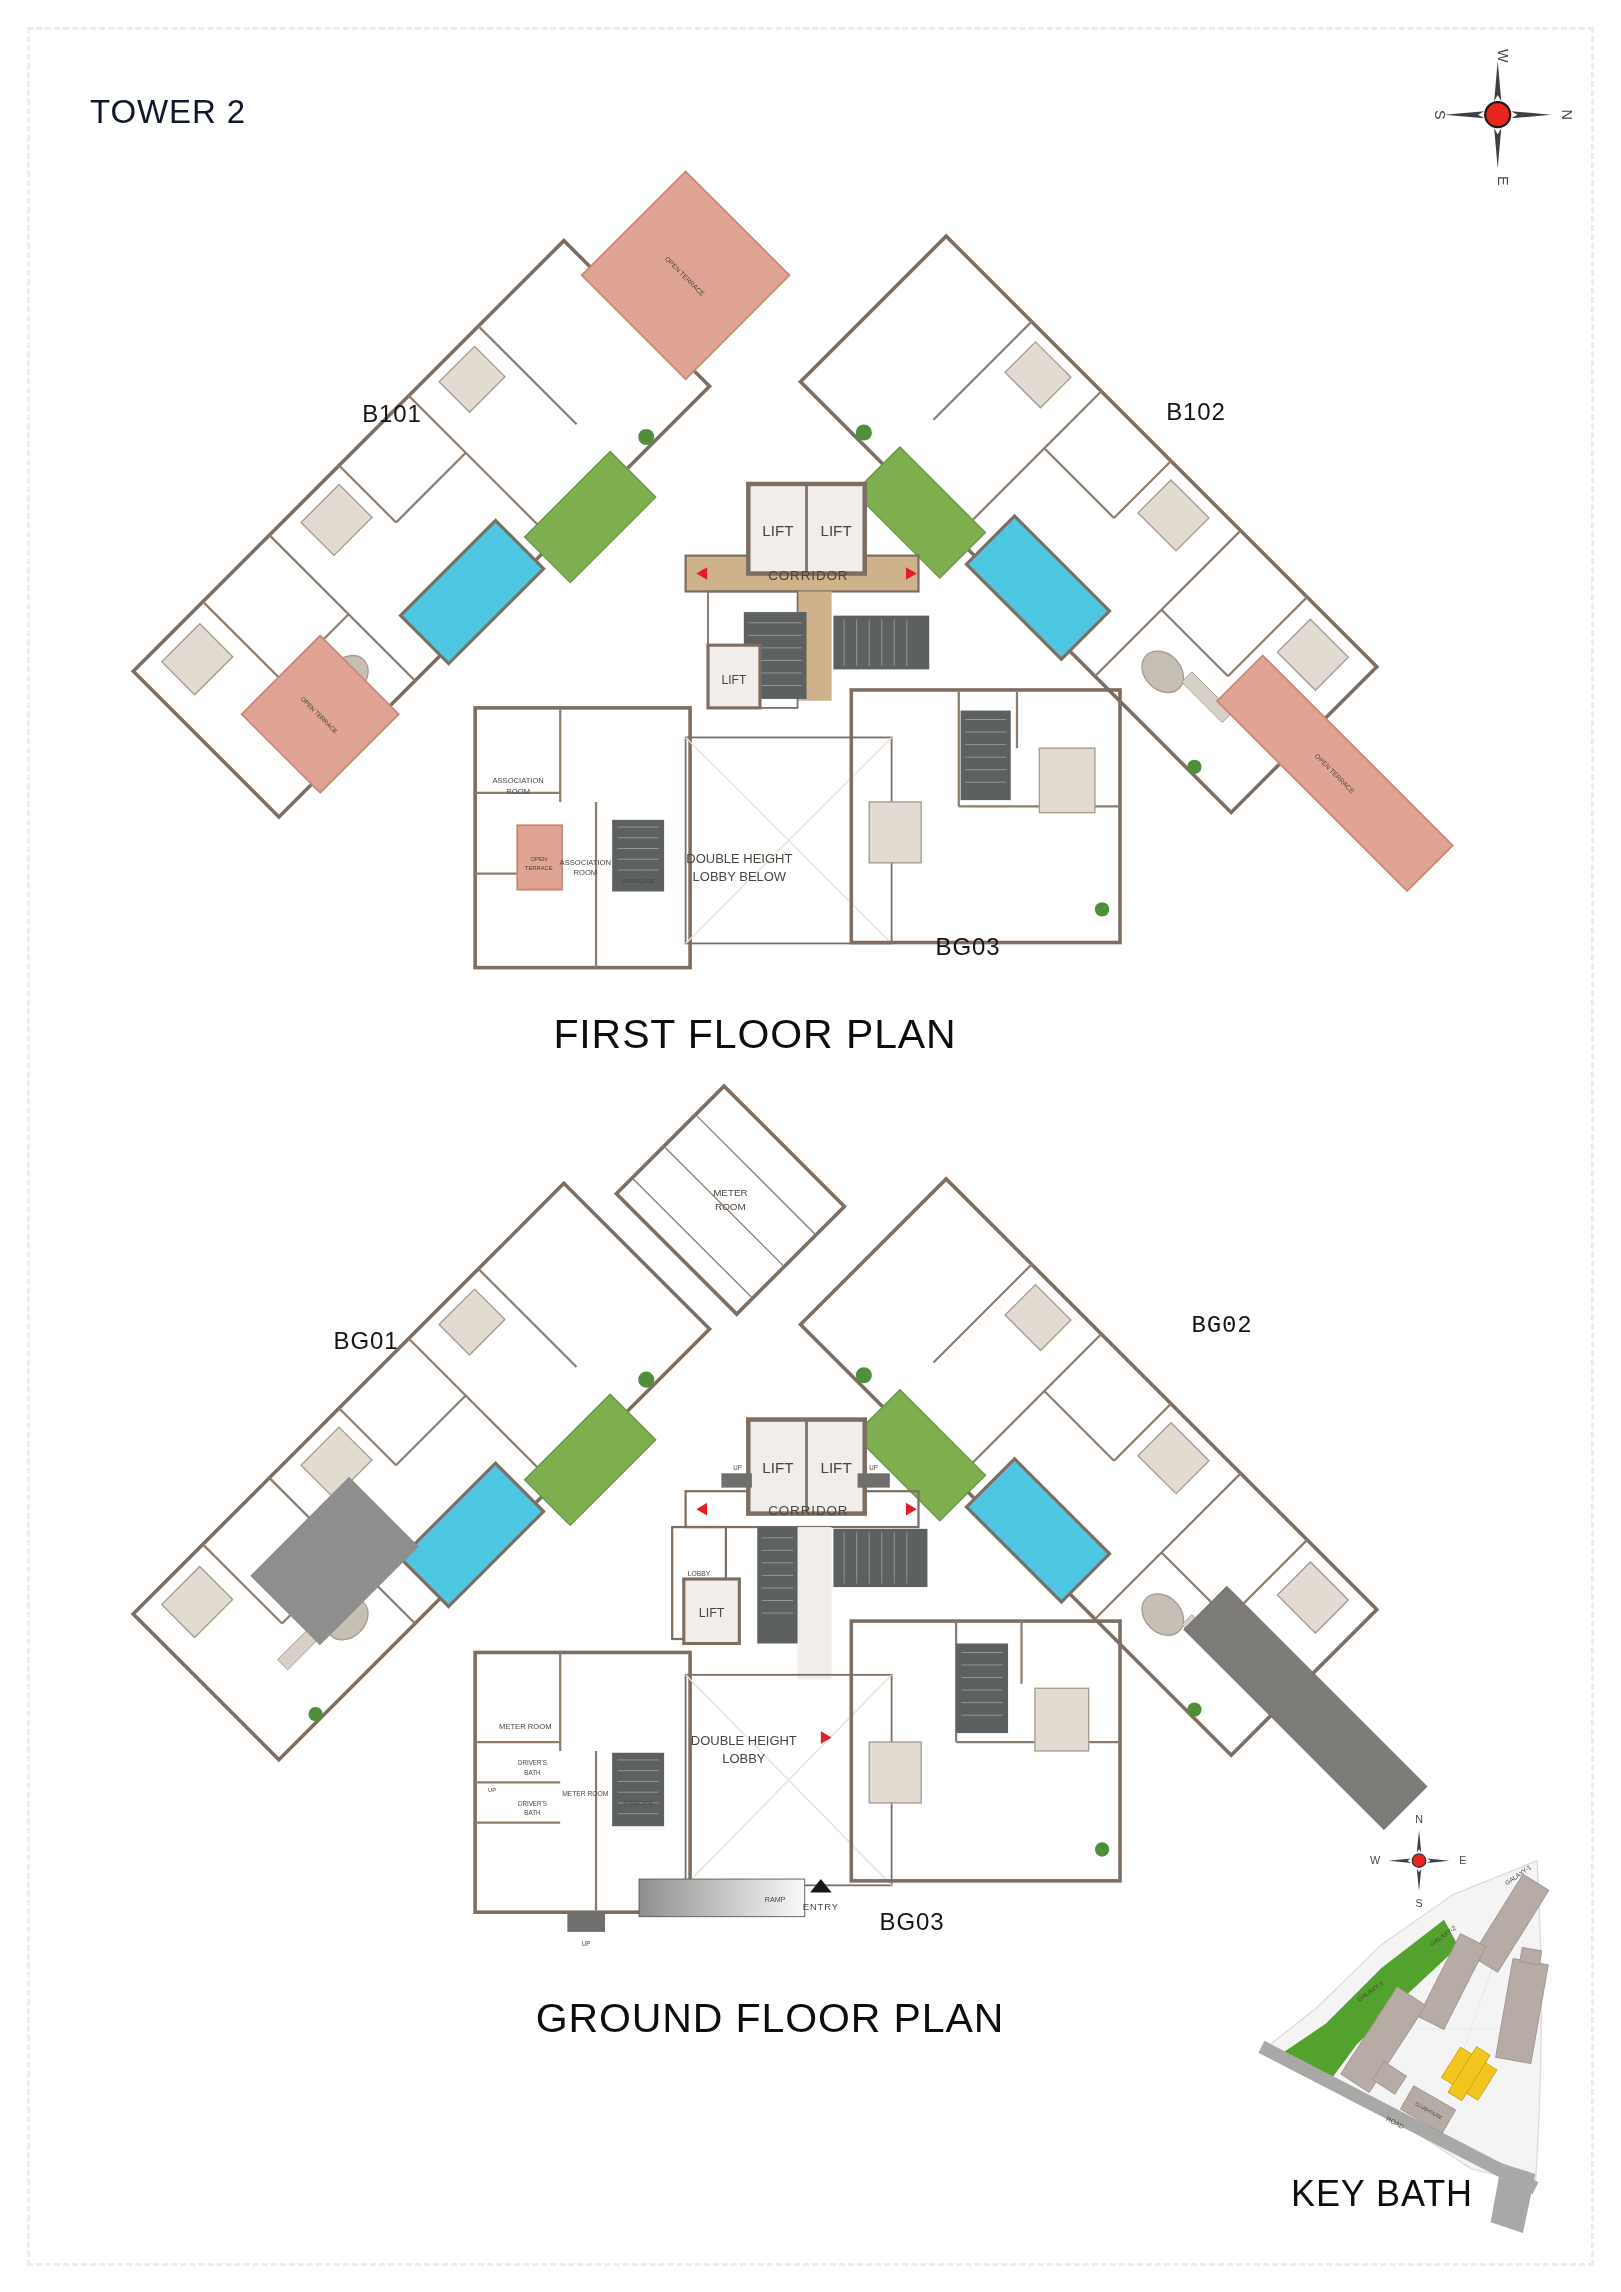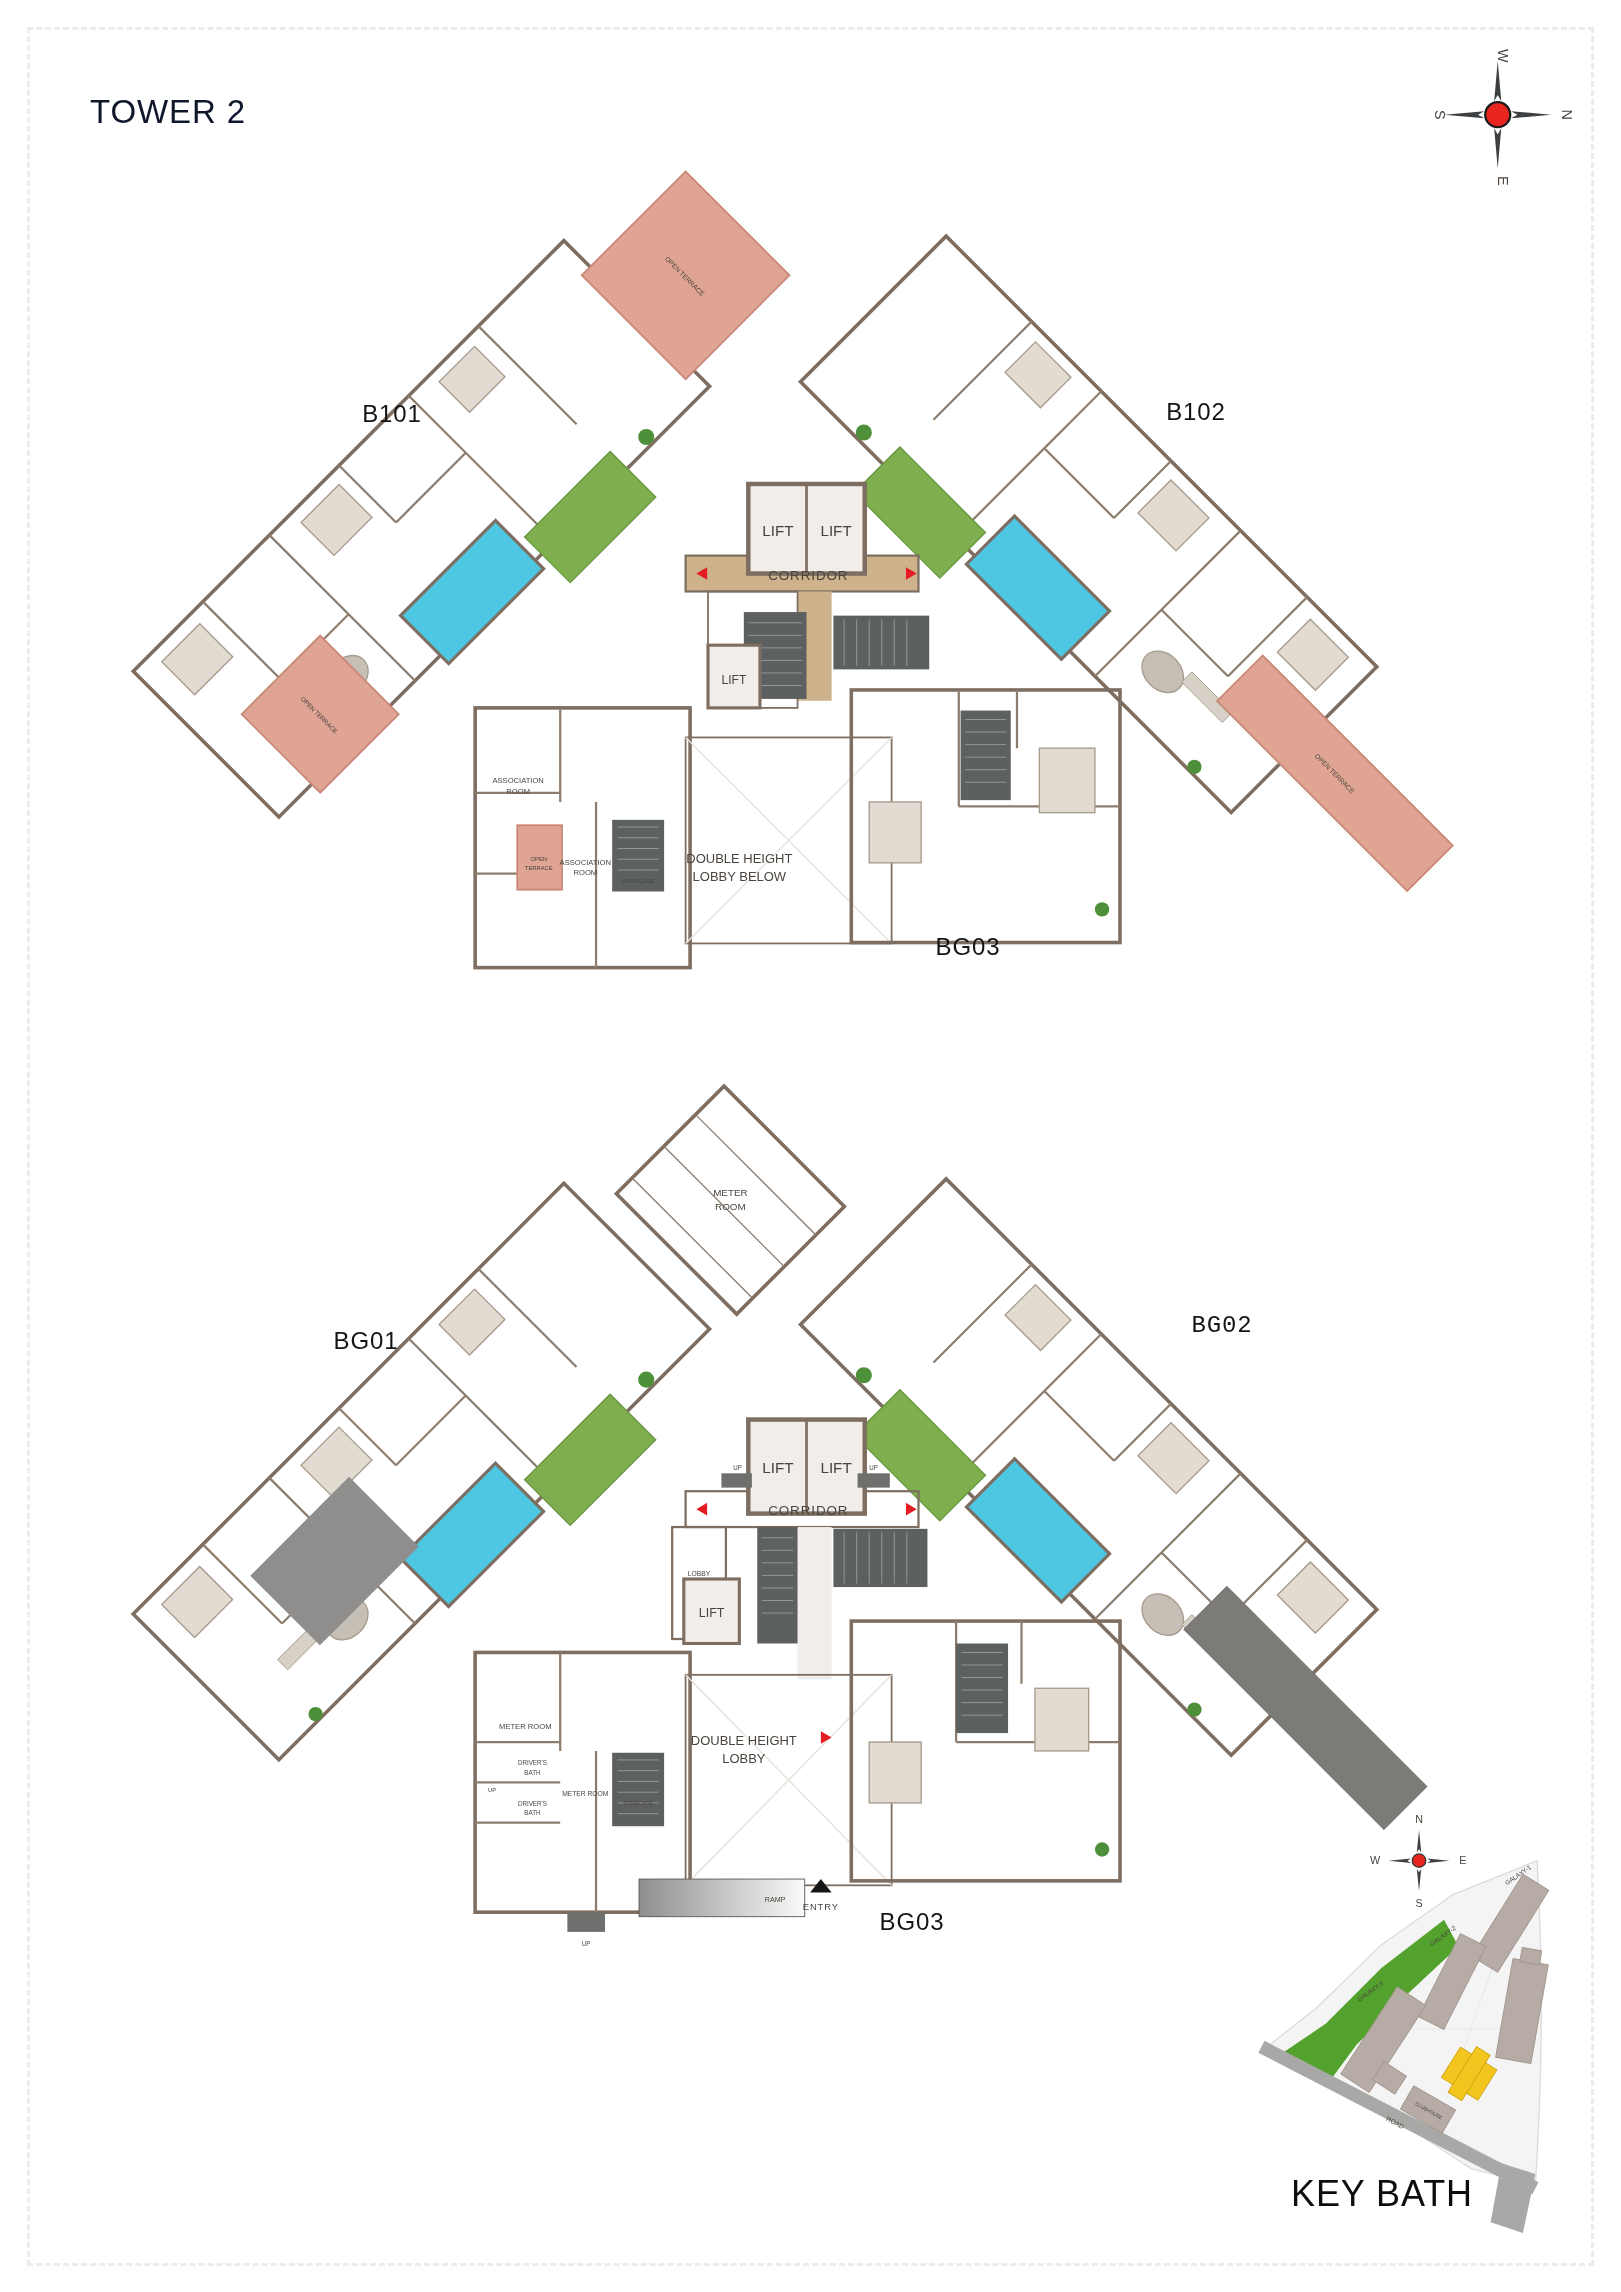--- a/index.html
+++ b/index.html
@@ -286,20 +286,22 @@
     <g transform="translate(210,340) rotate(30)">
       <rect x="-27" y="-15" width="54" height="30" class="bld"></rect>
     </g>
 
     <text transform="translate(312,80) rotate(-35)" font-size="7" fill="#555">GALAXY-1</text>
     <text transform="translate(228,148) rotate(-35)" font-size="7" fill="#555">GALAXY-2</text>
     <text transform="translate(147,210) rotate(-35)" font-size="7" fill="#555">GALAXY-3</text>
     <text transform="translate(210,343) rotate(30)" font-size="5.5" fill="#3f3a34">CLUBHOUSE</text>
   </svg>
 
+  <div class="abs ctr plan-title" style="left:755px;top:1034px;">FIRST FLOOR PLAN</div>
+  <div class="abs ctr plan-title" style="left:770px;top:2018px;">GROUND FLOOR PLAN</div>
   <div class="abs ctr kp-title" style="left:1382px;top:2194px;">KEY BATH</div>
 
   <div class="abs ctr unit-label" style="left:392px;top:414px;">B101</div>
   <div class="abs ctr unit-label" style="left:1196px;top:412px;">B102</div>
   <div class="abs ctr unit-label" style="left:968px;top:947px;">BG03</div>
   <div class="abs ctr unit-label" style="left:366px;top:1341px;">BG01</div>
   <div class="abs ctr unit-label" style="left:1222px;top:1325px;font-family:Liberation Mono, monospace;">BG02</div>
   <div class="abs ctr unit-label" style="left:912px;top:1922px;">BG03</div>
 </div>
 

